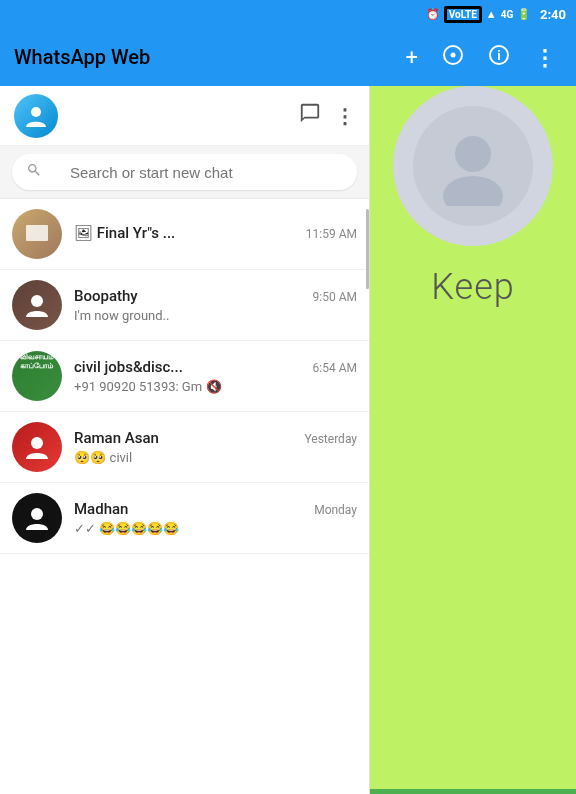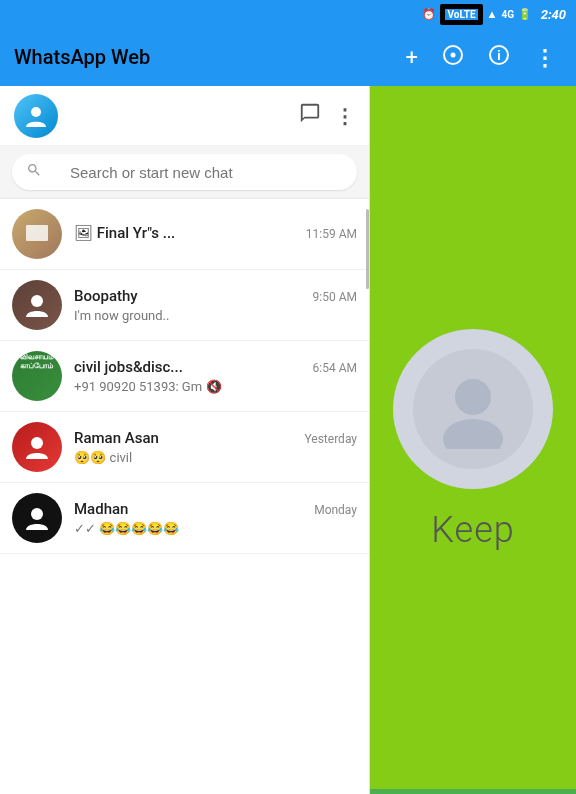--- a/index.html
+++ b/index.html
@@ -27,21 +27,20 @@
       align-items: center;
       gap: 4px;
       font-size: 11px;
       color: white;
     }
     .status-time {
       font-size: 13px;
       font-weight: bold;
       color: white;
       margin-left: 4px;
-      font-style: italic;
     }
 
     
     .app-bar {
       background: #2196F3;
       height: 58px;
       display: flex;
       align-items: center;
       padding: 0 14px;
       gap: 12px;
@@ -175,25 +174,24 @@
     }
     .mute-icon { color: #aaa; font-size: 13px; }
 
     
     .left-panel .chat-list::-webkit-scrollbar { width: 4px; }
     .left-panel .chat-list::-webkit-scrollbar-thumb { background: #ccc; border-radius: 2px; }
 
     
     .right-panel {
       flex: 1;
-      background: #84cc16;
+      background: #bef264;
       display: flex;
       flex-direction: column;
       align-items: center;
-      justify-content: center;
       position: relative;
       overflow: hidden;
     }
     .right-bg-icon {
       width: 160px;
       height: 160px;
       border-radius: 50%;
       background: #d0d5e0;
       display: flex;
       align-items: center;
@@ -225,21 +223,21 @@
       width: 100%;
       height: 100%;
     }
   </style>
 </head>
 <body>
 
 <div class="status-bar">
   <div class="status-bar-icons">
     <span>⏰</span>
-    <span style="font-size:10px;font-weight:bold;border:5px solid #000000;padding:0 2px;border-radius:2px;">VoLTE</span>
+    <span style="font-size:10px;font-weight:bold;border:3px solid #000000;padding:0 2px;border-radius:2px;">VoLTE</span>
     <span>▲</span>
     <span style="font-size:10px;font-weight:bold;">4G</span>
     <span>🔋</span>
   </div>
   <span class="status-time">2:40</span>
 </div>
 
 <div class="app-bar">
   <span class="app-title">WhatsApp Web</span>
   <span class="app-bar-icon">+</span>

